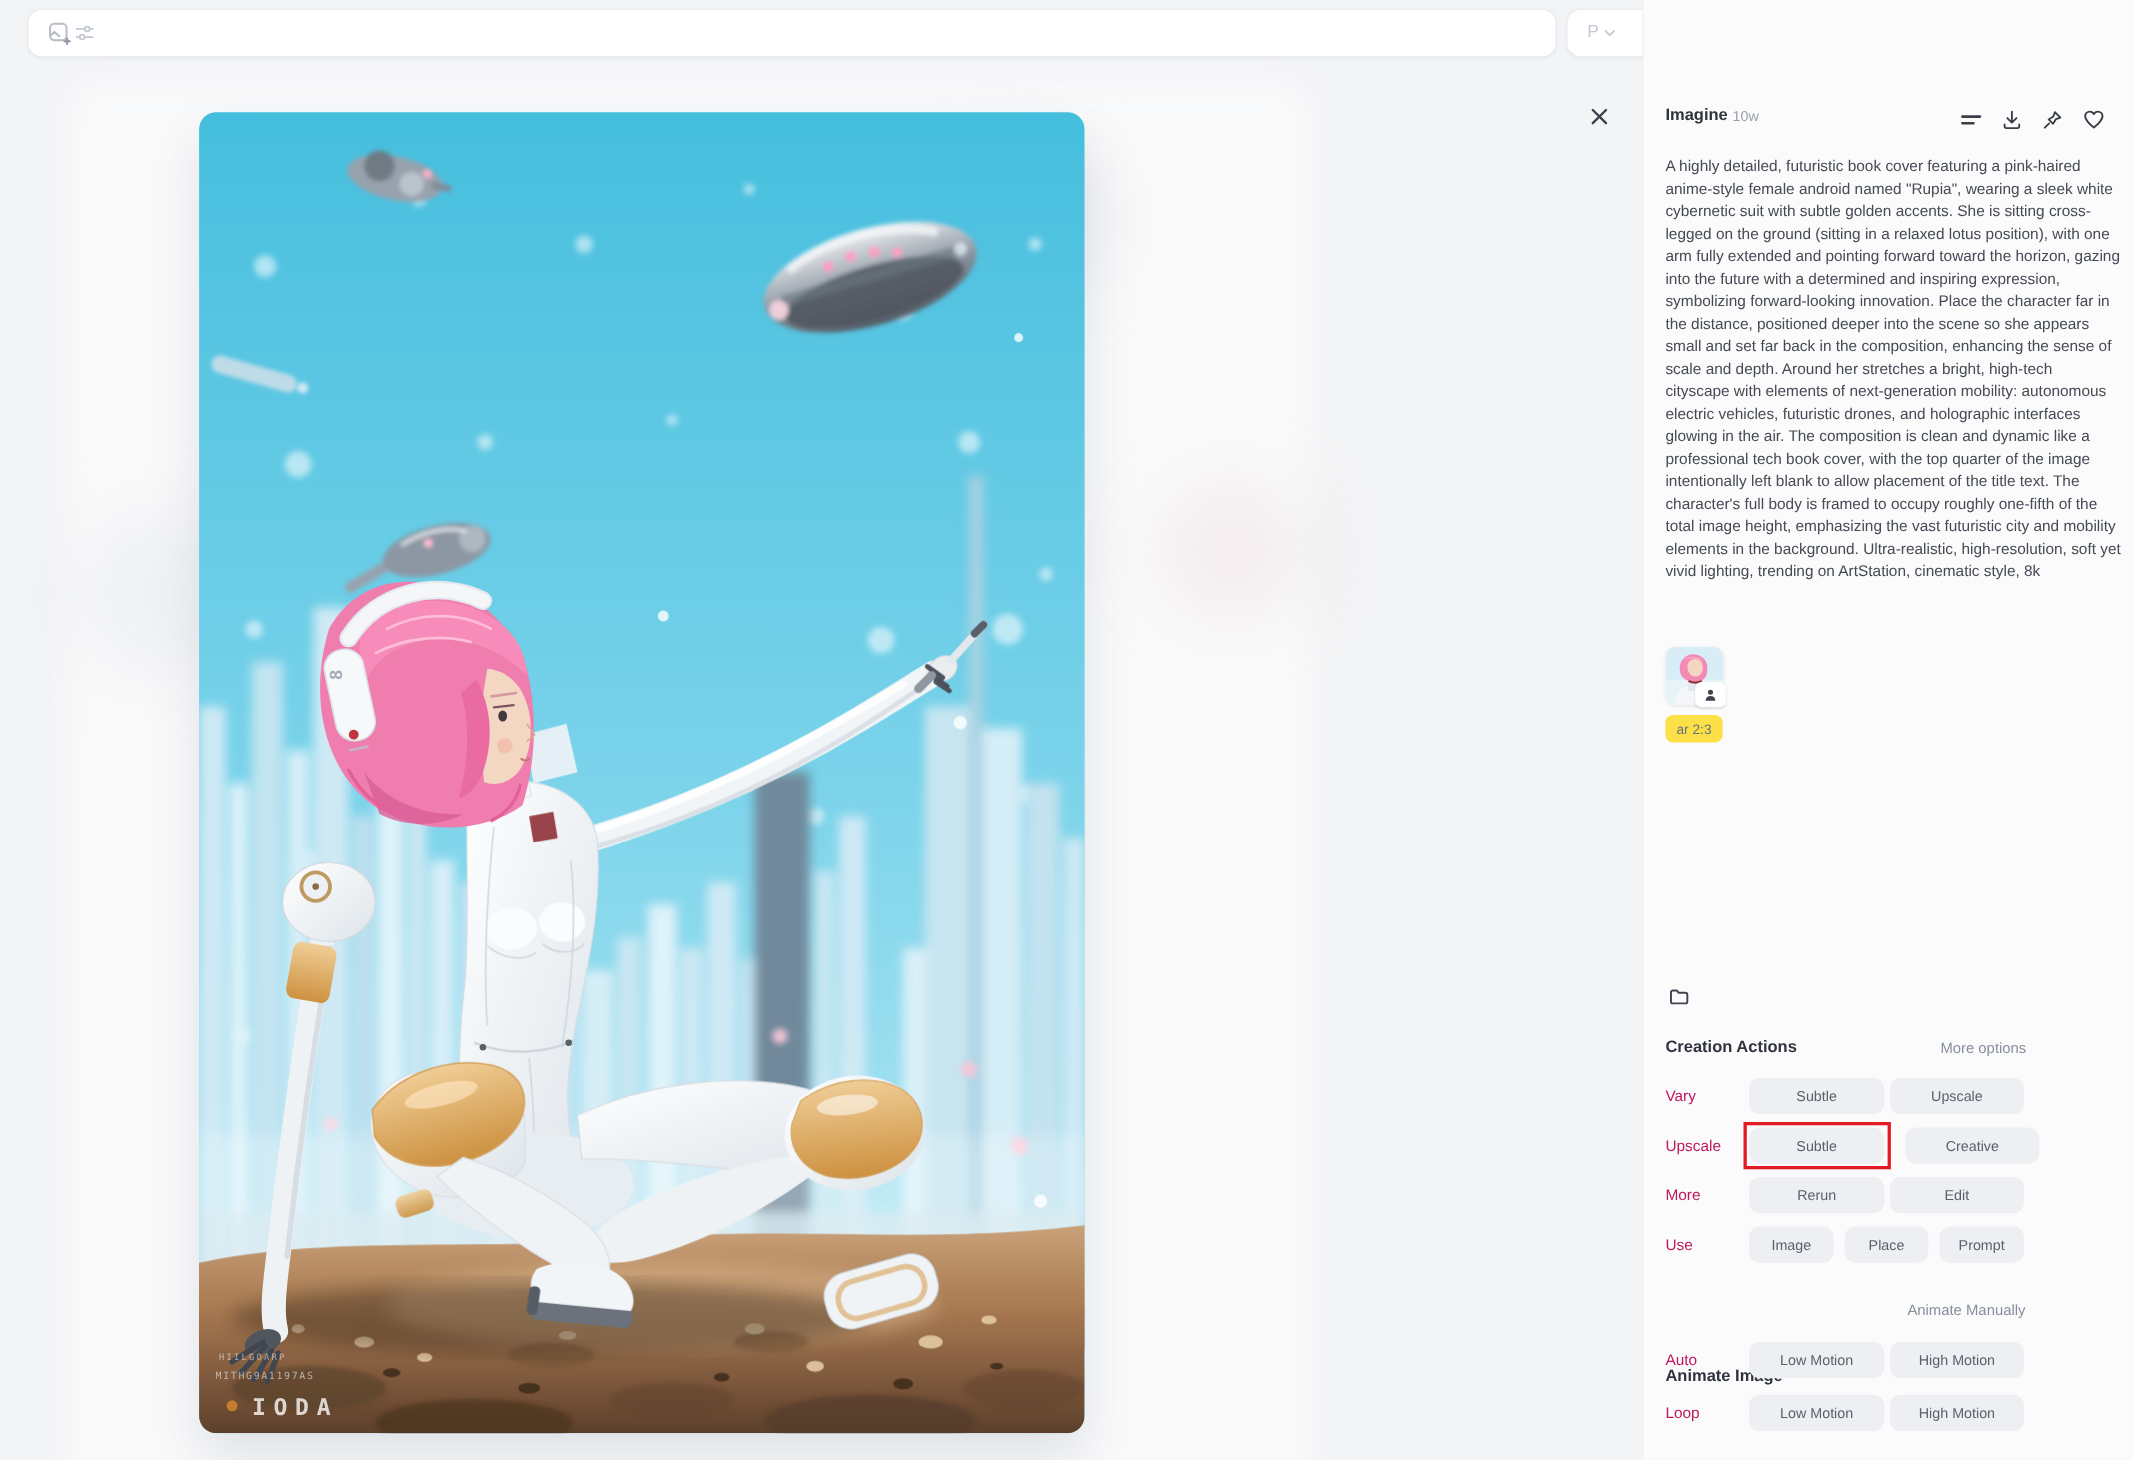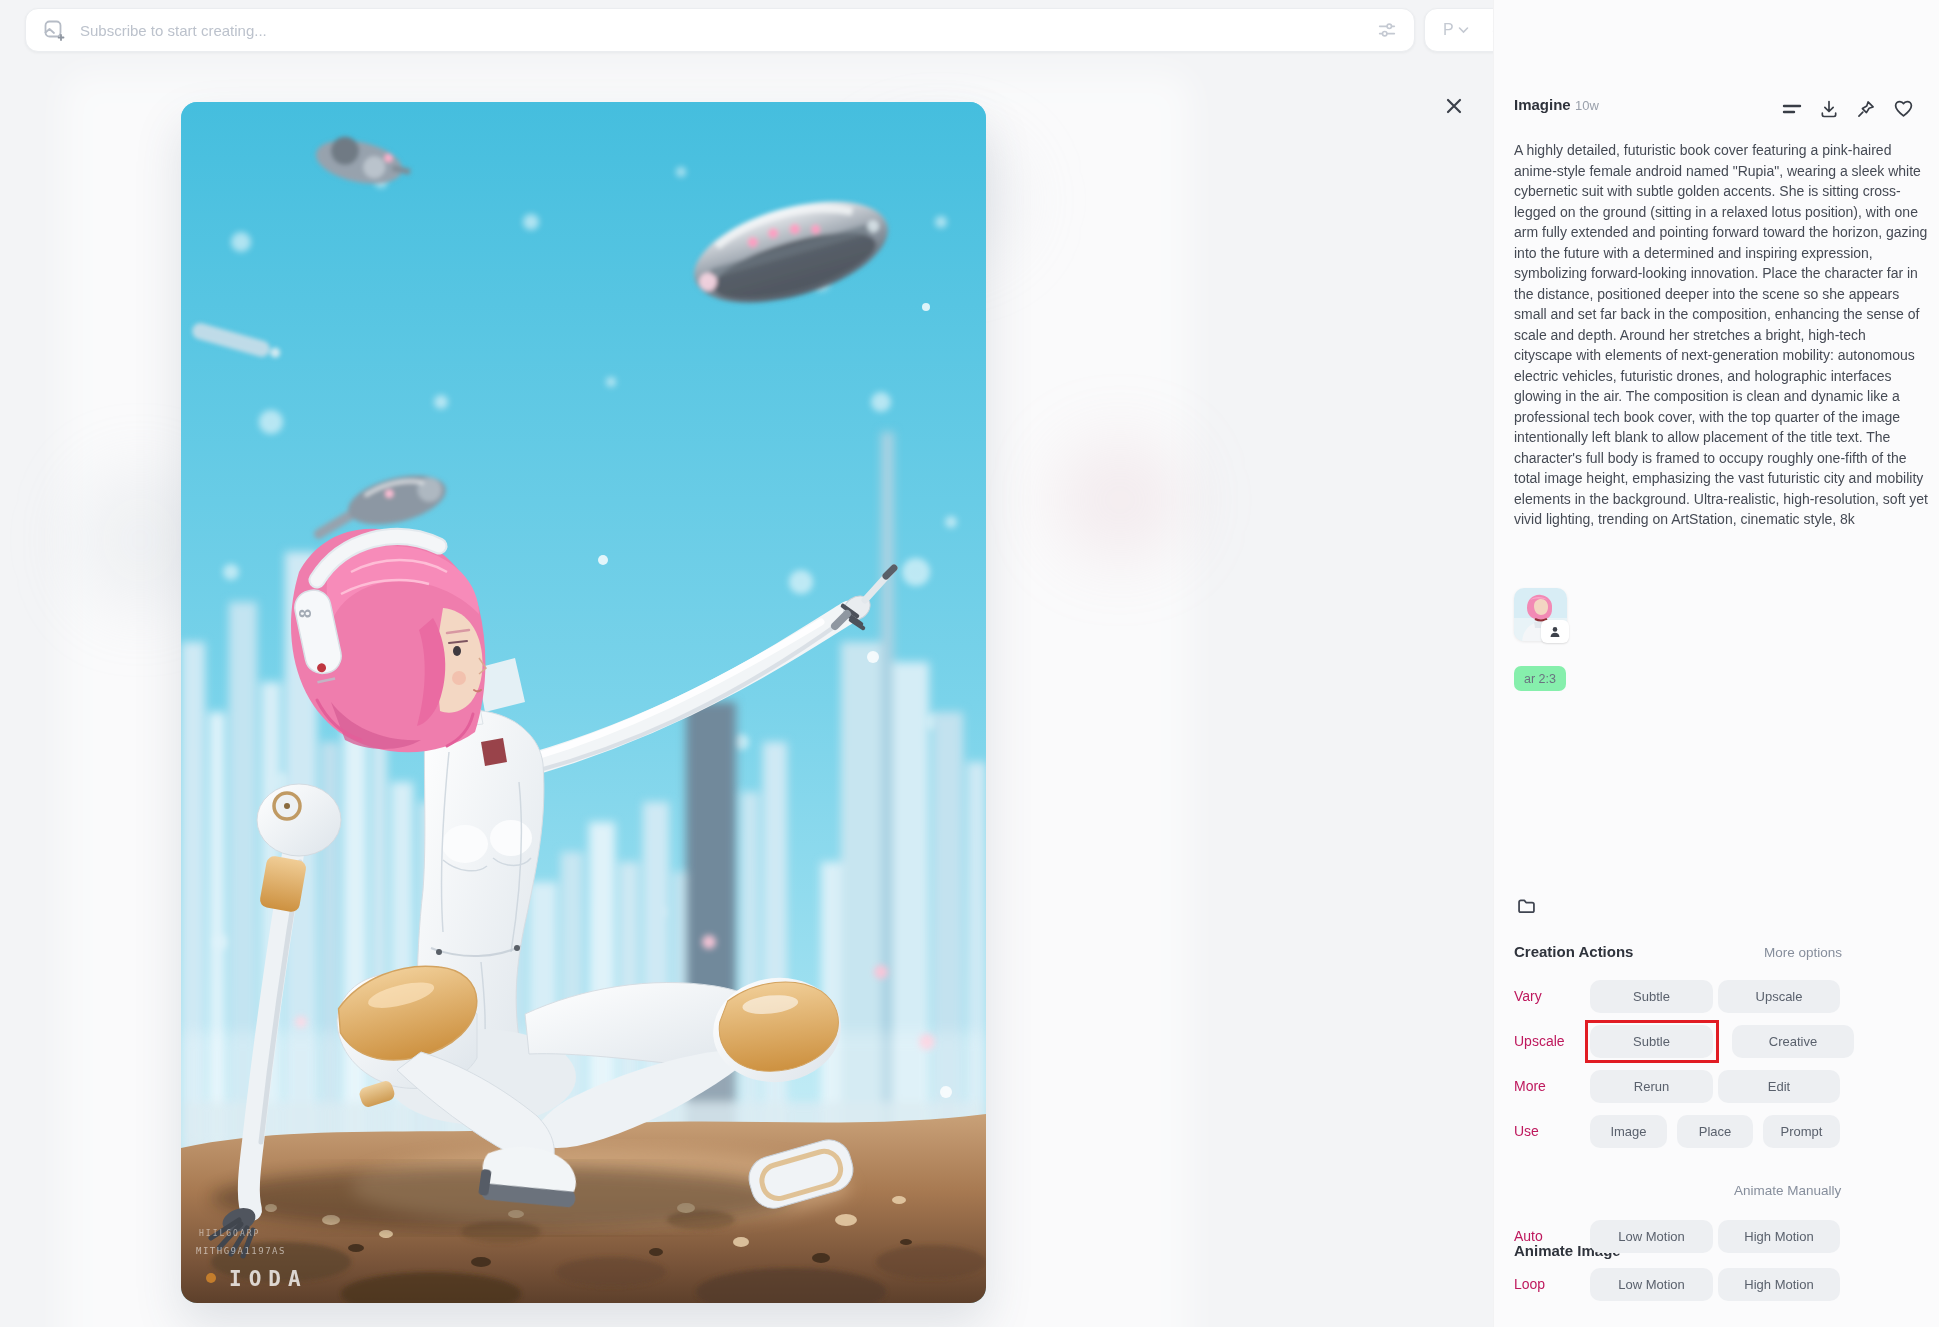--- a/index.html
+++ b/index.html
@@ -41,22 +41,22 @@
     border-left:1px solid rgba(20,25,35,.04);}
   .panel-title{position:absolute;left:1514px;top:96px;font-size:15px;font-weight:700;color:#2f333c;}
   .panel-age{position:absolute;left:1575px;top:98px;font-size:13px;color:#9aa0ab;}
   .panel-icons{position:absolute;left:1782px;top:98px;display:flex;gap:17px;color:#383d46;}
   .prompt-text{position:absolute;left:1514px;top:140px;width:414px;font-size:14px;line-height:20.5px;
     color:#454a54;}
   .thumb{position:absolute;left:1514px;top:588px;width:53px;height:53px;border-radius:10px;overflow:hidden;
     cursor:pointer;box-shadow:0 1px 3px rgba(0,0,0,.08);}
   .thumb-badge{position:absolute;left:1541px;top:620px;width:28px;height:23px;background:#ffffff;
     border-radius:6px;box-shadow:0 1px 2px rgba(0,0,0,.12);display:flex;align-items:center;justify-content:center;color:#3d424b;}
-  .chip{position:absolute;left:1514px;top:650px;height:25px;padding:0 10px;background:#86efac;border-radius:7px;
-    display:inline-flex;align-items:center;font-size:12.5px;color:#6a7280;margin-top:16px;}
+  .chip{position:absolute;left:1514px;top:650px;height:25px;padding:0 10px;background:#fde047;border-radius:7px;
+    display:inline-flex;align-items:center;font-size:12.5px;color:#6a7280;}
   .panel-folder{position:absolute;left:1516px;top:896px;color:#3f4450;cursor:pointer;}
   .section-title{position:absolute;font-size:15px;font-weight:700;color:#2f333c;}
   .section-link{position:absolute;font-size:13.5px;color:#868e9c;cursor:pointer;text-align:left;}
   .row-label{position:absolute;left:1514px;height:33px;line-height:33px;font-size:14px;color:#be185d;}
   .btn{position:absolute;height:33px;border-radius:10px;background:#edeff2;color:#5a616d;font-size:13px;
     font-weight:500;display:flex;align-items:center;justify-content:center;cursor:pointer;box-sizing:border-box;}
   .red-box{position:absolute;left:1585px;top:1020px;width:134px;height:43px;border:3px solid #e11c24;
     box-sizing:border-box;pointer-events:none;}
 </style>
 </head>
@@ -69,21 +69,20 @@
   <div class="ghost-blob" style="left:860px;top:140px;width:160px;height:120px;background:rgba(210,215,222,.22);"></div>
 
   <div class="search-pill">
     <span class="icon">
       <svg width="24" height="24" viewBox="0 0 24 24" fill="none" stroke="#b6bcc6" stroke-width="1.8" stroke-linecap="round" stroke-linejoin="round">
         <rect x="3.5" y="3.5" width="15" height="15" rx="4"></rect>
         <path d="M3.5 14.5 l4 -3.5 l4.5 4"></path>
         <path d="M19 17 v5 M16.5 19.5 h5" stroke="#8e95a0"></path>
       </svg>
     </span>
-    <input type="text" placeholder="Subscribe to start creating..." style="">
     <span class="icon muted-ic">
       <svg width="22" height="22" viewBox="0 0 24 24" fill="none" stroke="currentColor" stroke-width="1.8" stroke-linecap="round">
         <path d="M4 8 h16 M4 16 h16"></path>
         <circle cx="14.5" cy="8" r="2.4" fill="#ffffff"></circle>
         <circle cx="9.5" cy="16" r="2.4" fill="#ffffff"></circle>
       </svg>
     </span>
   </div>
 
   <div class="icons-pill">

